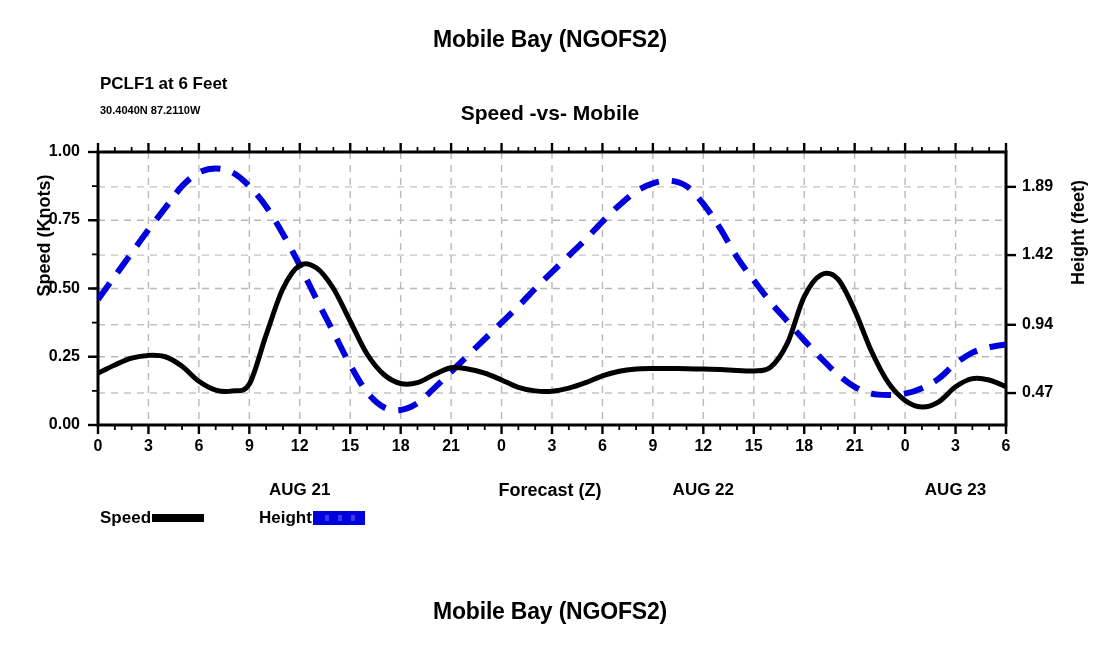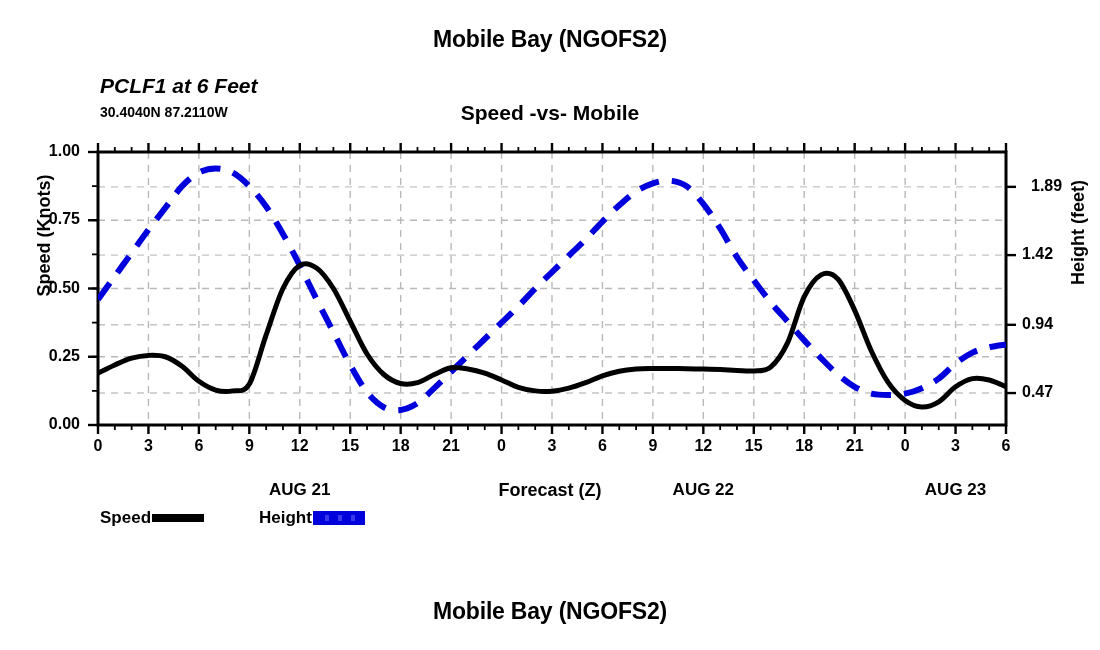--- a/index.html
+++ b/index.html
@@ -41,27 +41,26 @@
   }
   .subtitle-center {
     left: 0; top: 101px;
     width: 1100px;
     text-align: center;
     font-size: 21px;
     font-weight: bold;
   }
   .station-line1 {
     left: 100px; top: 74px;
-    font-size: 21px;
-    font-weight: bold;
-    font-style: italic;
+    font-size: 17px;
+    font-weight: bold;
   }
   .station-line2 {
     left: 100px; top: 104px;
-    font-size: 14px;
+    font-size: 11px;
     font-weight: bold;
   }
   .datestamp {
     right: 95px; top: 105px;
     font-size: 17px;
     font-weight: bold;
     text-align: right;
   }
 
   .ylabel-left {
@@ -336,21 +335,21 @@
 
   <div id="tick-layer">
       <div class="abs tick-label-y" style="left: 26px; top: 415px;">0.00</div>
       <div class="abs tick-label-y" style="left: 26px; top: 346.75px;">0.25</div>
       <div class="abs tick-label-y" style="left: 26px; top: 278.5px;">0.50</div>
       <div class="abs tick-label-y" style="left: 26px; top: 210.25px;">0.75</div>
       <div class="abs tick-label-y" style="left: 26px; top: 142px;">1.00</div>
       <div class="abs tick-label-yr" style="left: 1022px; top: 383.053px;">0.47</div>
       <div class="abs tick-label-yr" style="left: 1022px; top: 314.803px;">0.94</div>
       <div class="abs tick-label-yr" style="left: 1022px; top: 245.101px;">1.42</div>
-      <div class="abs tick-label-yr" style="left: 1022px; top: 176.851px; margin-left: 9px;">1.89</div>
+      <div class="abs tick-label-yr" style="left: 1022px; top: 176.851px;">1.89</div>
       <div class="abs tick-label-x" style="left: 78px;">0</div>
       <div class="abs tick-label-x" style="left: 128.444px;">3</div>
       <div class="abs tick-label-x" style="left: 178.889px;">6</div>
       <div class="abs tick-label-x" style="left: 229.333px;">9</div>
       <div class="abs tick-label-x" style="left: 279.778px;">12</div>
       <div class="abs tick-label-x" style="left: 330.222px;">15</div>
       <div class="abs tick-label-x" style="left: 380.667px;">18</div>
       <div class="abs tick-label-x" style="left: 431.111px;">21</div>
       <div class="abs tick-label-x" style="left: 481.556px;">0</div>
       <div class="abs tick-label-x" style="left: 532px;">3</div>

